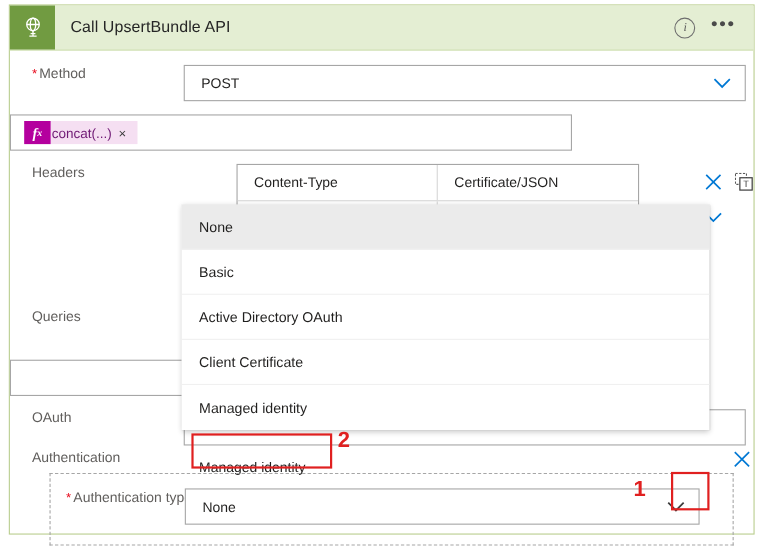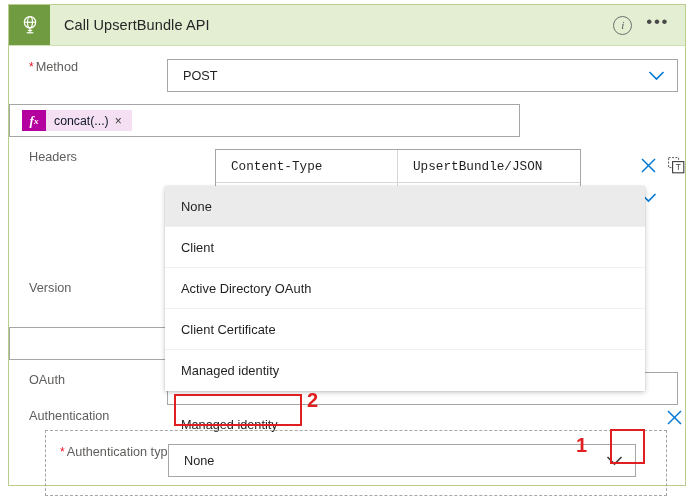--- a/index.html
+++ b/index.html
@@ -169,23 +169,23 @@
     font-weight: bold;
     font-size: 13px;
     display: flex;
     align-items: center;
     justify-content: center;
   }
   .token .fx sub { font-size: 9px; font-style: italic; }
   .token .tok-label {
     display: flex;
     align-items: center;
-    padding: 0 6px 0 8px;
+    padding: 0 6px 0 1px;
     font-size: 12.3px;
-    color: #0f172a;
+    color: #701a75;
   }
   .token .tok-x {
     display: flex;
     align-items: center;
     padding-right: 10px;
     font-size: 12px;
     color: #3a3a3a;
   }
 
   
@@ -193,21 +193,20 @@
   .kvtable {
     width: 445px;
     border: 1px solid #a6a6a6;
     background: #ffffff;
     box-sizing: border-box;
   }
   .kvrow {
     display: flex;
     height: 32px;
     border-bottom: 1px solid #d6d6d6;
-    font-family: Liberation Mono, monospace;
   }
   .kvrow:last-child { border-bottom: none; }
   .kvcell {
     flex: 1 1 50%;
     display: flex;
     align-items: center;
     padding-left: 15px;
     font-size: 12.7px;
     color: #201f1e;
     box-sizing: border-box;
@@ -376,21 +375,21 @@
             <span class="tok-x">×</span>
           </span>
         </div>
       </div>
 
       <div class="row r-headers">
         <div class="label">Headers</div>
         <div class="kvtable">
           <div class="kvrow">
             <div class="kvcell k">Content-Type</div>
-            <div class="kvcell v">UpsertBundle/JSON</div>
+            <div class="kvcell v">Certificate/JSON</div>
           </div>
           <div class="kvrow">
             <div class="kvcell k">OData-Version</div>
             <div class="kvcell v">4.0</div>
           </div>
         </div>
         <div>
           <div class="rowicons">
             <span class="x-icon">
               <svg width="17" height="17" viewBox="0 0 17 17" fill="none" stroke="#0078d4" stroke-width="1.5">
@@ -410,21 +409,21 @@
             <span class="chev" style="margin-left:0;padding-right:0;">
               <svg width="17" height="11" viewBox="0 0 17 11" fill="none" stroke="#0078d4" stroke-width="1.6">
                 <polyline points="1.5,2 8.5,9 15.5,2"></polyline>
               </svg>
             </span>
           </div>
         </div>
       </div>
 
       <div class="row r-queries">
-        <div class="label">Version</div>
+        <div class="label">Queries</div>
         <div class="kvtable">
           <div class="kvrow">
             <div class="kvcell k"></div>
             <div class="kvcell v"></div>
           </div>
         </div>
         <div class="rowicons">
           <span class="txtmode-icon">
             <svg width="17" height="17" viewBox="0 0 17 17">
               <rect x="0.6" y="0.6" width="10" height="10" fill="none" stroke="#5a5a5a" stroke-width="1" stroke-dasharray="2 1.4"></rect>
@@ -476,21 +475,21 @@
             </span>
           </div>
         </div>
       </div>
 
     </div>
   </div>
 
   <div class="dropdown">
     <div class="dd-item selected">None</div>
-    <div class="dd-item">Client</div>
+    <div class="dd-item">Basic</div>
     <div class="dd-item">Active Directory OAuth</div>
     <div class="dd-item">Client Certificate</div>
     <div class="dd-item">Managed identity</div>
   </div>
 
   <div class="ann-box" id="ann-box-2"></div>
   <div class="ann-num" id="ann-num-2">2</div>
 
   <div class="ann-box" id="ann-box-1"></div>
   <div class="ann-num" id="ann-num-1">1</div>

